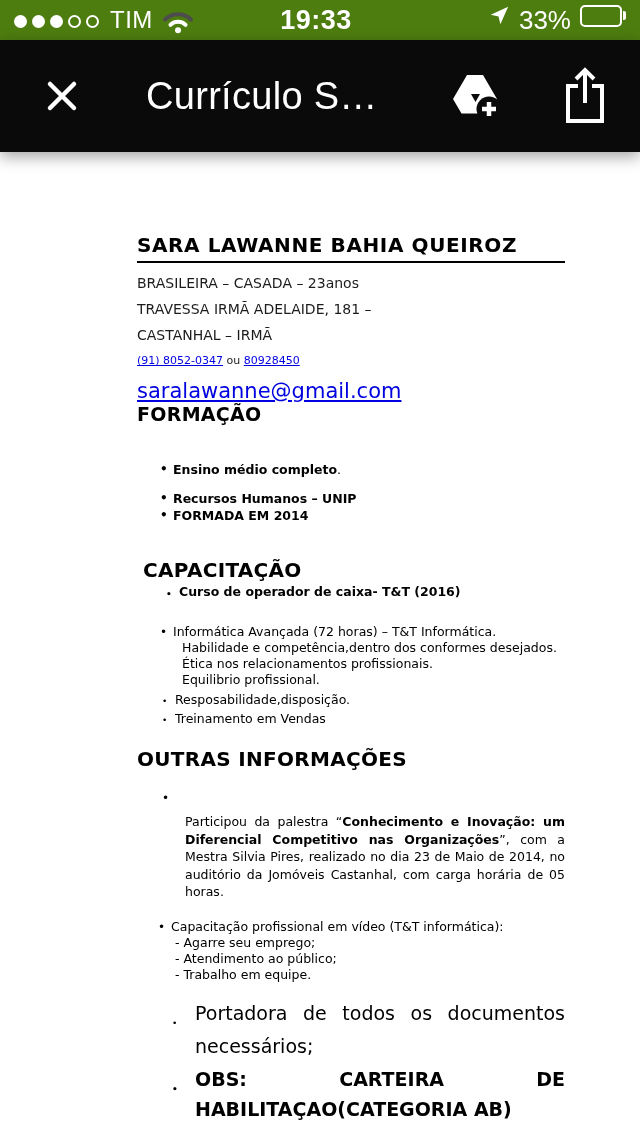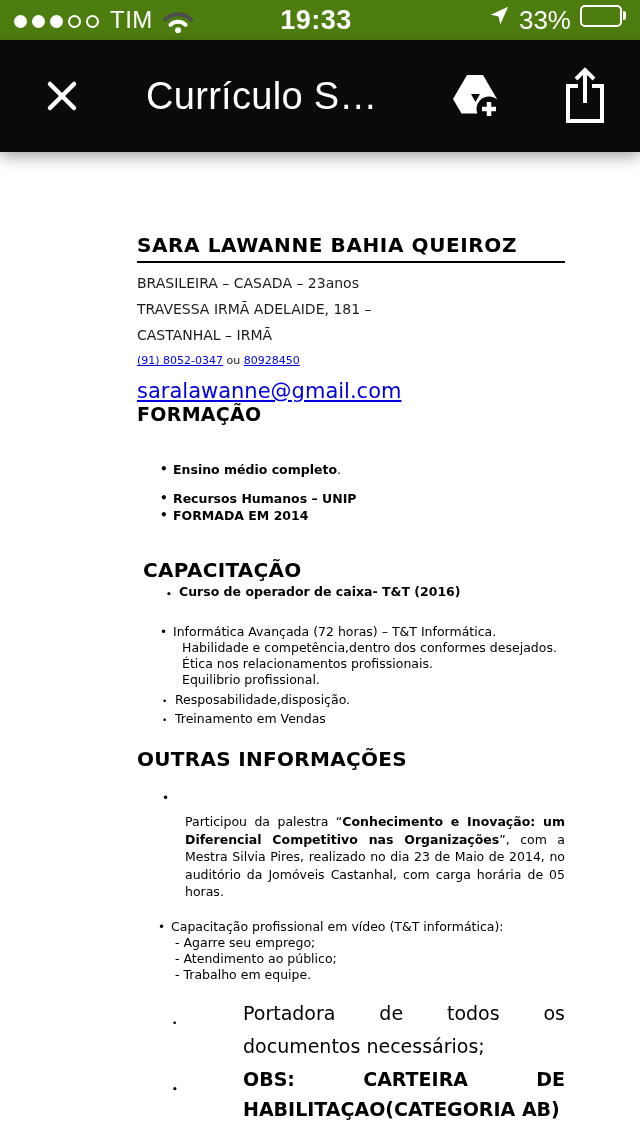--- a/index.html
+++ b/index.html
@@ -73,21 +73,21 @@
   .extra-item { margin-left:25px; font-size:12.5px; line-height:17px; }
   .extra-wrap { margin-top:3px; }
   .outras-head { margin-top:18px; }
   .palestra { margin-top:19px; margin-left:25px; font-size:12.5px; line-height:17.5px; }
   .palestra .bullet { flex:0 0 23px; }
   .palestra p { flex:1; text-align:justify;margin-top:23px; }
   .video-block { margin-top:18px; margin-left:21px; font-size:12.5px; line-height:16px; }
   .video-items { margin-left:17px; }
   .big-li { margin-left:35px; }
   .big-li .bullet { flex:0 0 23px; padding-top:10px; }
-  .big-li p { flex:1; text-align:justify;margin-left:48px; }
+  .big-li p { flex:1; text-align:justify; }
   .portadora { margin-top:14px; font-size:19px; line-height:33px; }
   .obs { font-size:19px; font-weight:bold; line-height:30px; margin-top:1px; }
   svg { display:block; }
 </style>
 </head>
 <body>
 
 <div class="phone">
 
   <div class="status-bar">

